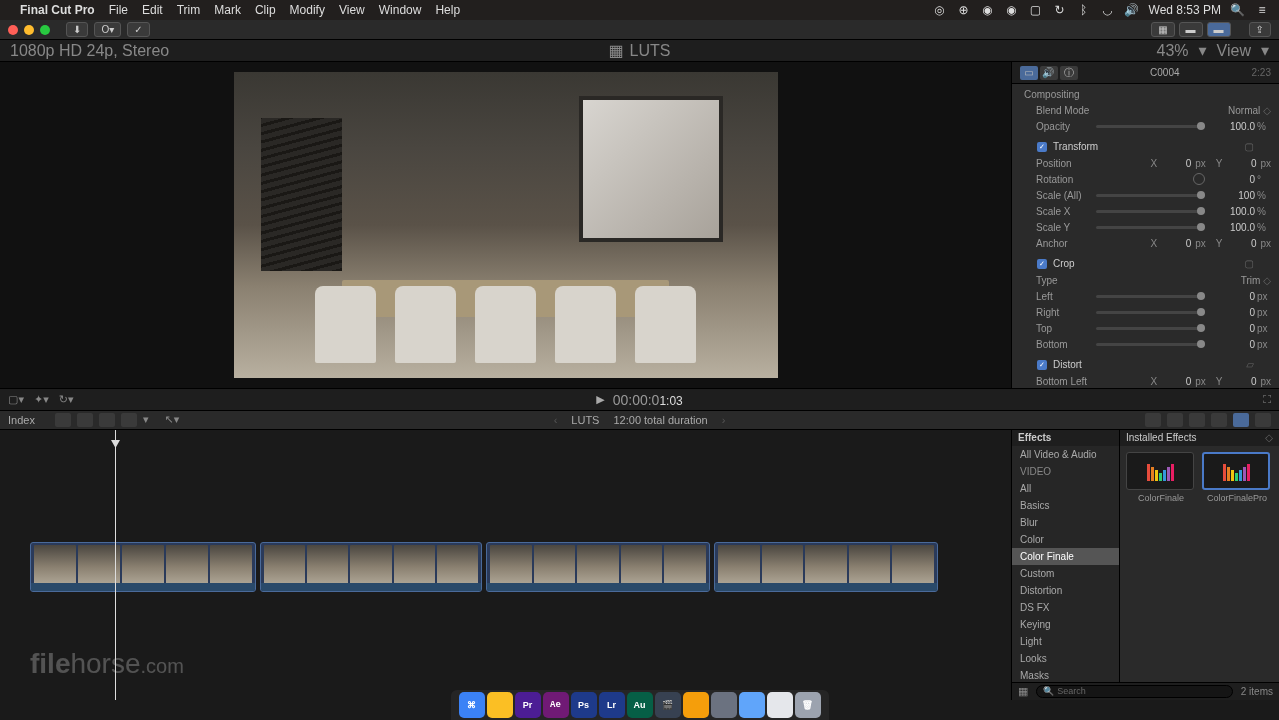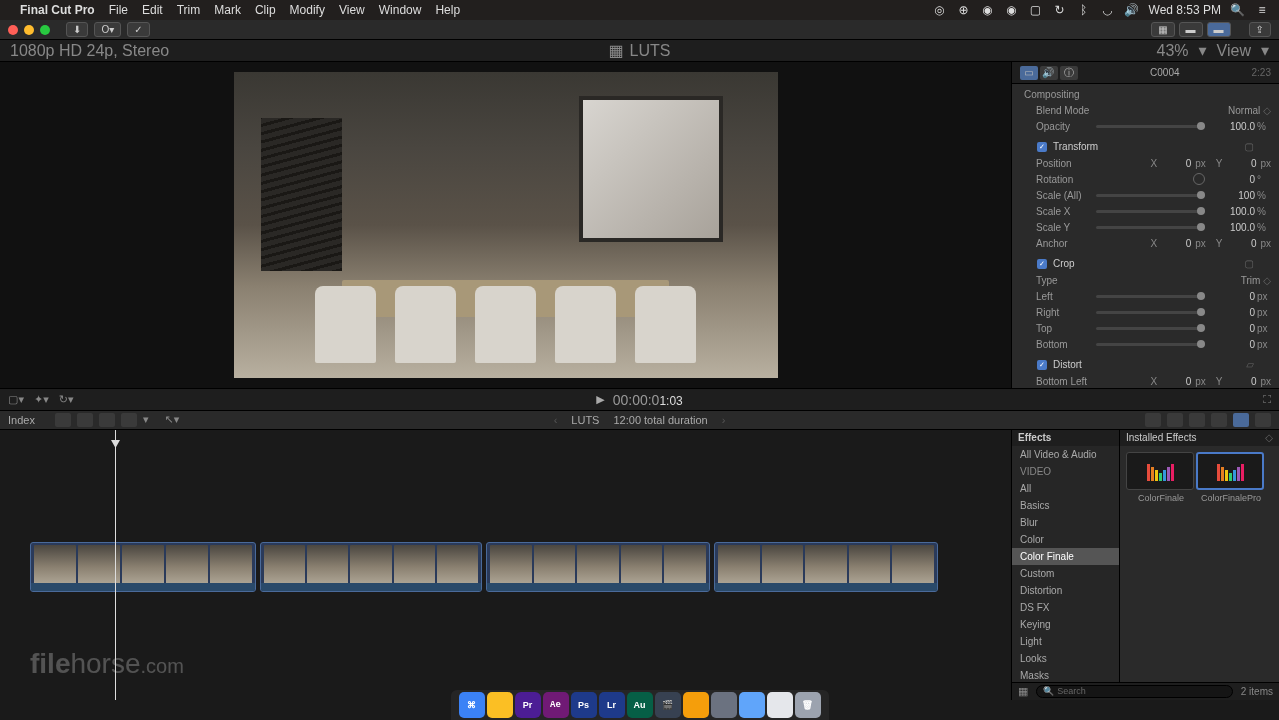--- a/index.html
+++ b/index.html
@@ -72,21 +72,21 @@
 .watermark b{font-weight:600}
 .fx-browser{width:268px;background:#2a2a2a;border-left:1px solid #000;display:flex;flex-direction:column}
 .fx-head{height:16px;display:flex;background:#1e1e1e;font-size:10px}
 .fx-head .l{width:108px;padding:2px 6px;color:#ccc;font-weight:600;border-right:1px solid #000}
 .fx-head .r{flex:1;padding:2px 6px;color:#ccc;display:flex;justify-content:space-between}
 .fx-body{flex:1;display:flex;overflow:hidden}
 .fx-cats{width:108px;background:#262626;overflow-y:auto;border-right:1px solid #000}
 .fx-cat{padding:3px 8px;font-size:10px;color:#aaa;cursor:default}
 .fx-cat.sel{background:#555;color:#fff}
 .fx-cat.head{color:#888;font-size:10px;text-transform:uppercase}
-.fx-items{flex:1;padding:6px;display:flex;align-content:flex-start;flex-wrap:wrap}
+.fx-items{flex:1;padding:6px;display:flex;gap:6px;align-content:flex-start;flex-wrap:wrap}
 .fx-item{width:70px;text-align:center}
 .fx-thumb{width:68px;height:38px;background:#1a1a1a;border:1px solid #444;border-radius:3px;display:flex;align-items:center;justify-content:center;margin-bottom:3px}
 .fx-thumb.sel{border:2px solid #4a7ac8}
 .fx-bars{display:flex;gap:1px;align-items:flex-end;height:20px}
 .fx-bars span{width:3px}
 .fx-label{font-size:9px;color:#999}
 .fx-foot{height:18px;background:#1e1e1e;border-top:1px solid #000;display:flex;align-items:center;padding:0 6px;gap:8px}
 .fx-foot .search{flex:1;background:#151515;border:1px solid #000;border-radius:8px;height:13px;padding:0 6px;font-size:9px;color:#666}
 .fx-foot .count{font-size:10px;color:#888}
 .dock{position:absolute;bottom:0;left:50%;transform:translateX(-50%);height:30px;display:flex;gap:2px;padding:2px 8px;background:rgba(60,60,60,0.35);border-radius:6px 6px 0 0}
@@ -451,21 +451,21 @@
       <span style="color:#888">▦</span>
       <div class="search"><span style="color:#555">🔍 </span><span>Search</span></div>
       <span class="count">2 items</span>
     </div>
   </div>
 </div>
 
 <div class="dock" id="dock">
     <div class="app" style="background: rgb(59, 130, 246);">⌘</div>
     <div class="app" style="background: rgb(251, 191, 36);"></div>
-    <div class="app" style="background: rgb(76, 29, 149); border-radius: 6px;">Pr</div>
+    <div class="app" style="background: rgb(76, 29, 149);">Pr</div>
     <div class="app" style="background: #701a75; font-family: Liberation Mono, monospace;">Ae</div>
     <div class="app" style="background: rgb(30, 58, 138);">Ps</div>
     <div class="app" style="background: rgb(30, 58, 138);">Lr</div>
     <div class="app" style="background: rgb(6, 95, 70);">Au</div>
     <div class="app" style="background: rgb(55, 65, 81);">🎬</div>
     <div class="app" style="background: rgb(245, 158, 11);"></div>
     <div class="app" style="background: rgb(107, 114, 128);"></div>
     <div class="app" style="background: rgb(96, 165, 250);"></div>
     <div class="app" style="background: rgb(229, 231, 235);"></div>
     <div class="app" style="background: rgb(156, 163, 175);">🗑</div>

